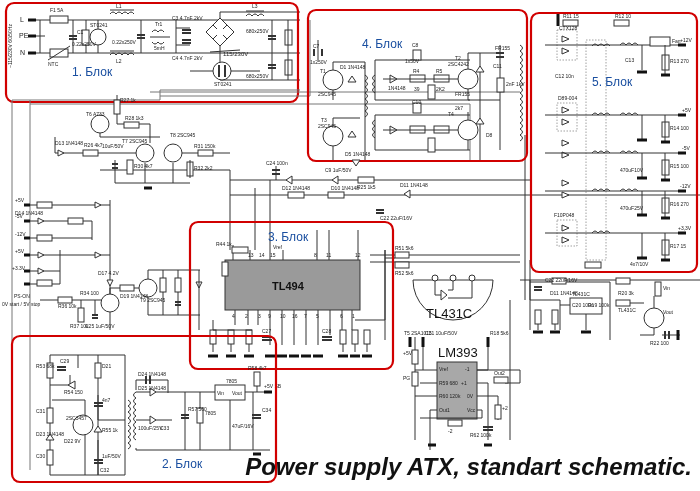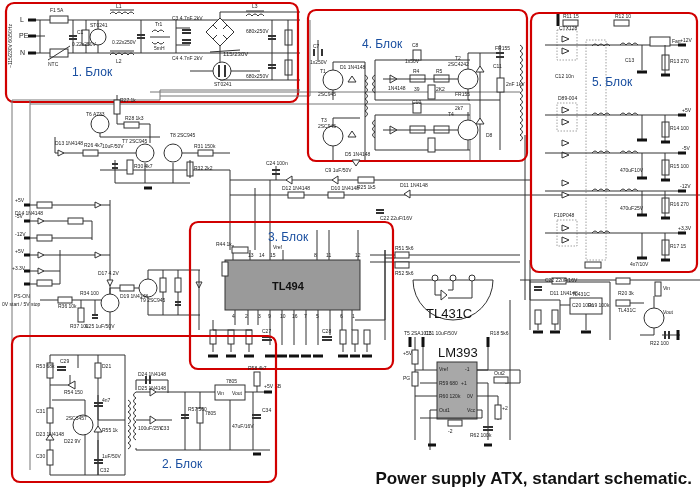--- a/index.html
+++ b/index.html
@@ -9,21 +9,21 @@
   .wl{stroke:#777;stroke-width:1;fill:none;}
   .comp{stroke:#333;stroke-width:1;fill:#fff;}
   .blk{stroke:#d10000;stroke-width:2.2;fill:none;}
   .gnd{stroke:#111;stroke-width:3;}
   .lbl{font-size:5px;fill:#222;font-family:"Liberation Sans",sans-serif;}
   .blbl{font-size:12px;fill:#1a4fa0;font-family:"Liberation Sans",sans-serif;}
   .chip{fill:#9a9a9a;stroke:#333;stroke-width:1;}
   .chip2{fill:#a8a8a8;stroke:#333;stroke-width:1;}
   .chiptxt{font-size:11px;font-weight:bold;fill:#111;font-family:"Liberation Sans",sans-serif;}
   .big{font-size:13px;fill:#111;font-family:"Liberation Sans",sans-serif;}
-  .title{position:absolute;right:8px;bottom:2px;font-size:17px;font-weight:bold;color:#111;font-family:"Liberation Sans",sans-serif;}
+  .title{position:absolute;right:8px;bottom:10px;font-size:24px;font-weight:bold;font-style:italic;color:#111;font-family:"Liberation Sans",sans-serif;}
   .dotted{stroke:#888;stroke-width:0.8;stroke-dasharray:1.5 1.5;fill:none;}
 </style>
 </head>
 <body>
 
 <svg id="sch" viewBox="0 0 700 491" xmlns="http://www.w3.org/2000/svg">
 
   <g>
     <text class="lbl" transform="translate(12,68) rotate(-90)">~115/230V 60/50Hz</text>
     <text class="lbl" x="20" y="22" style="font-size:7px">L</text>

